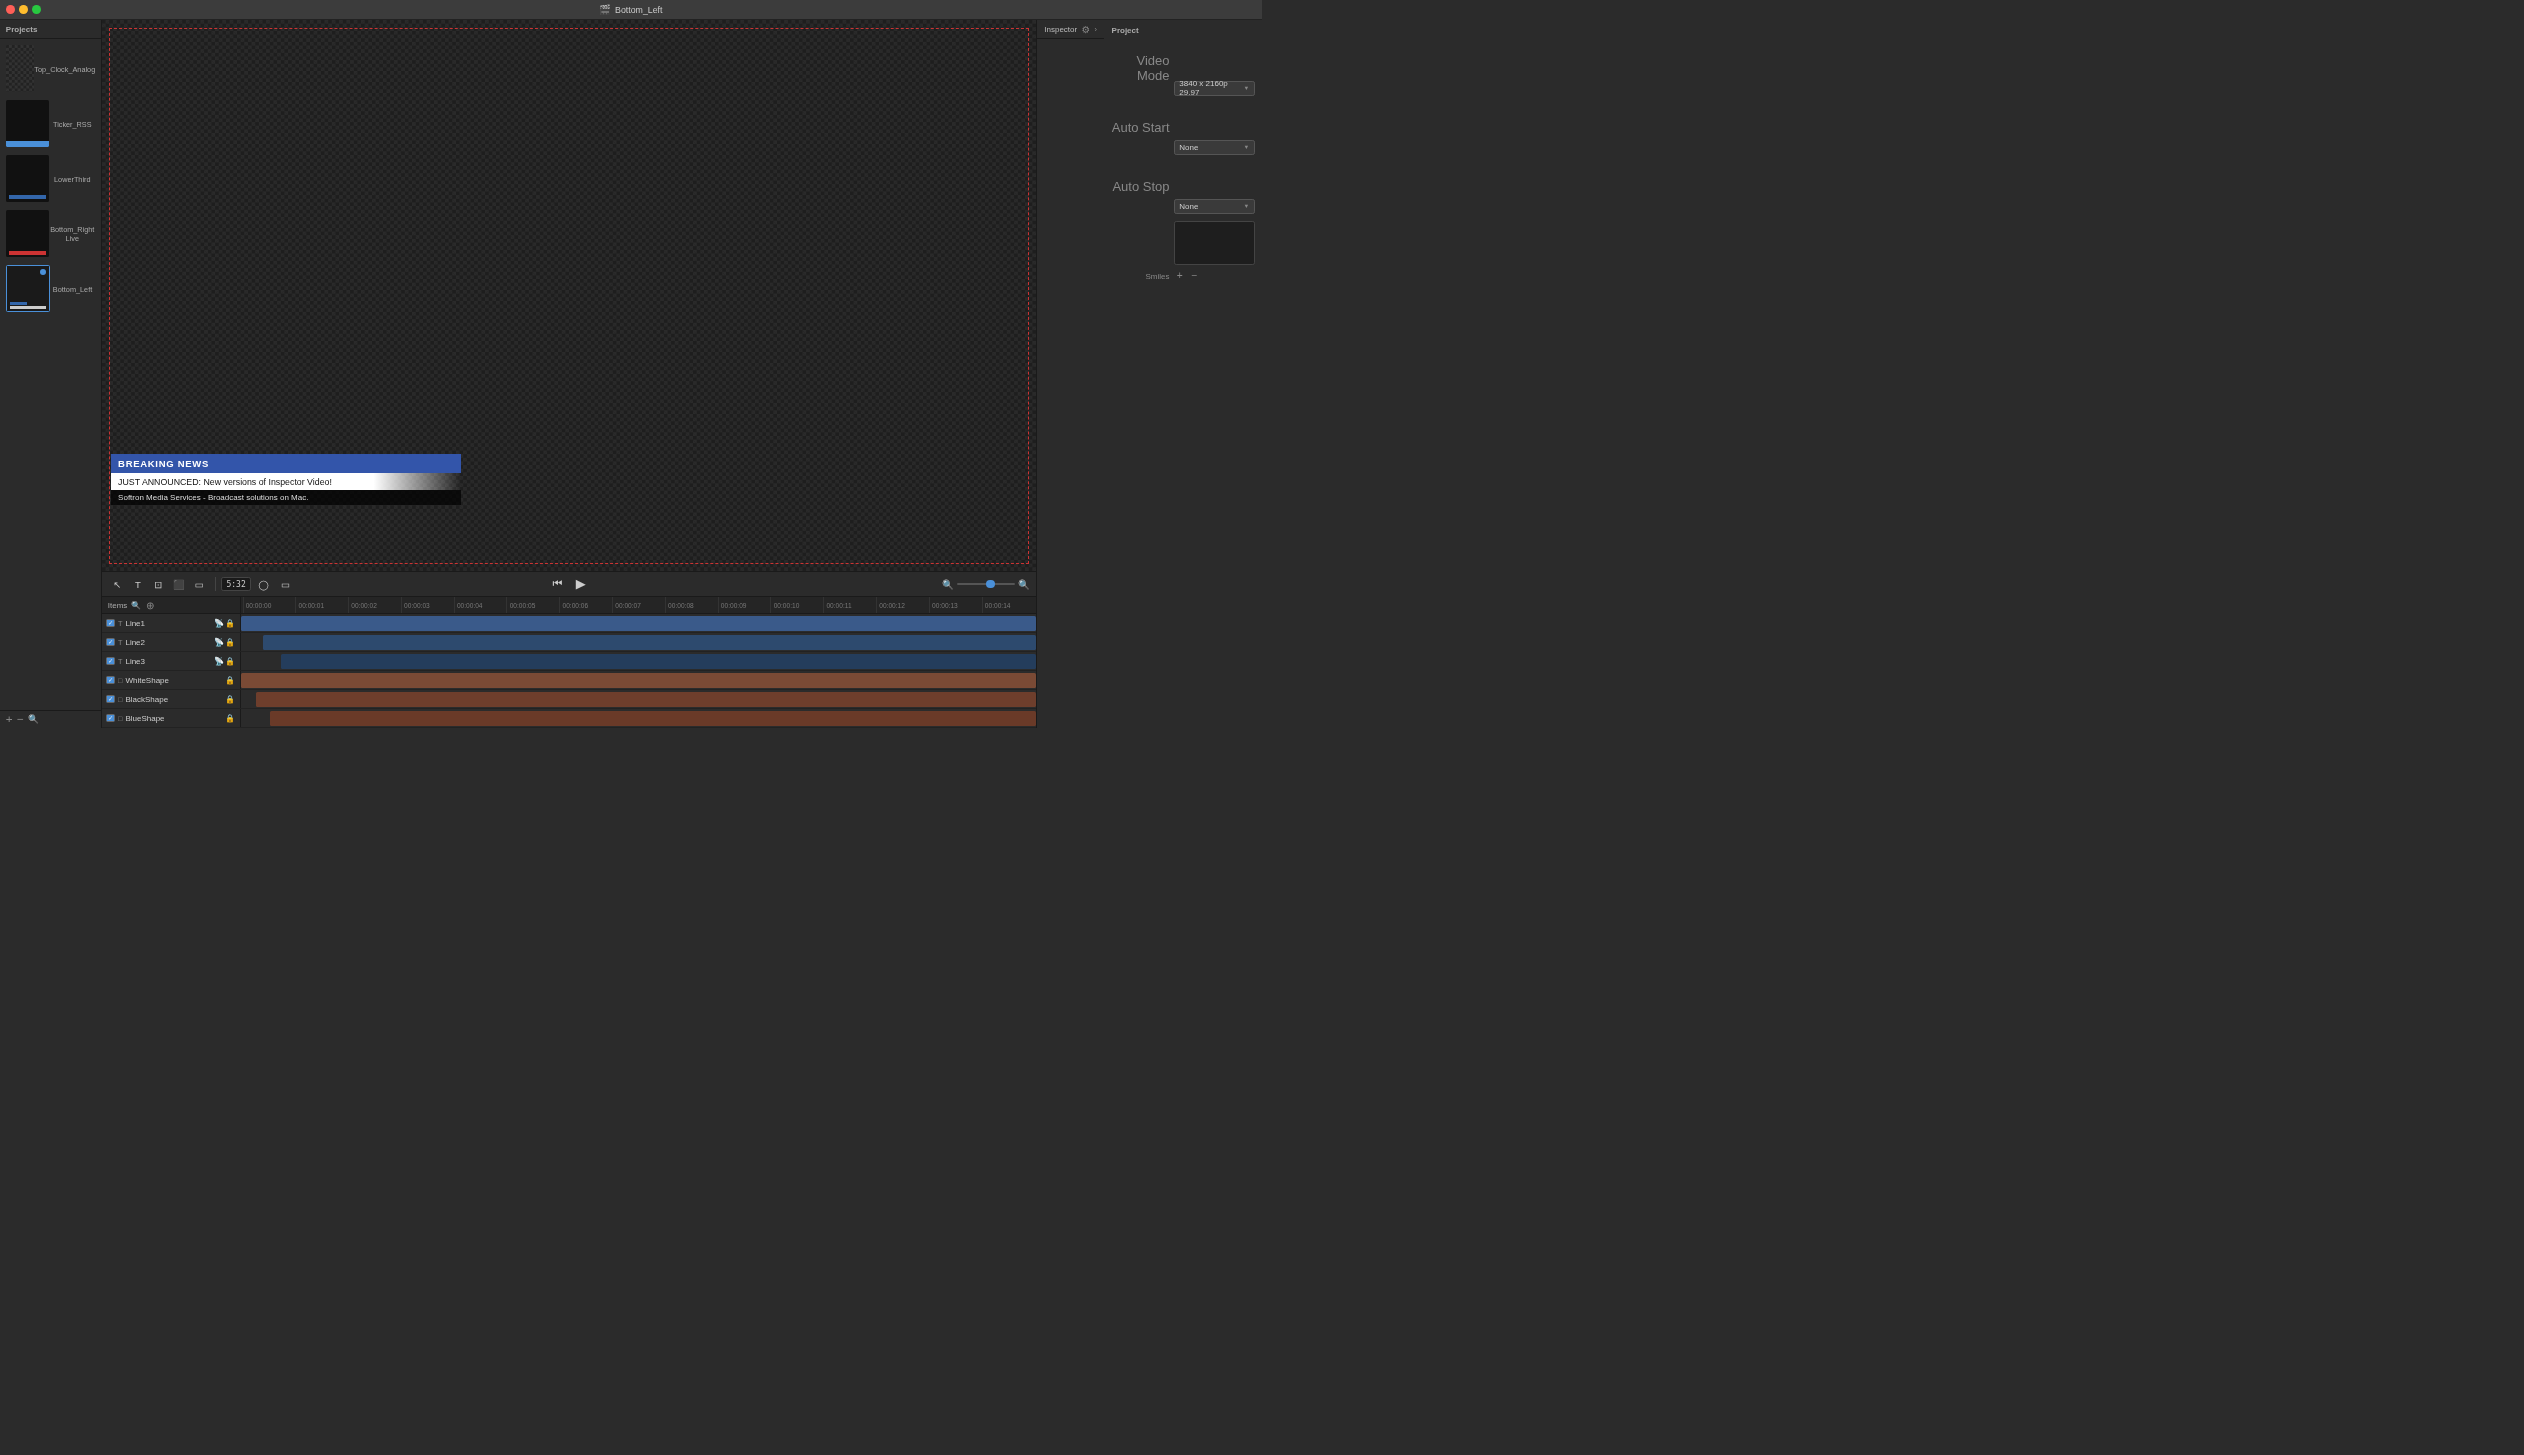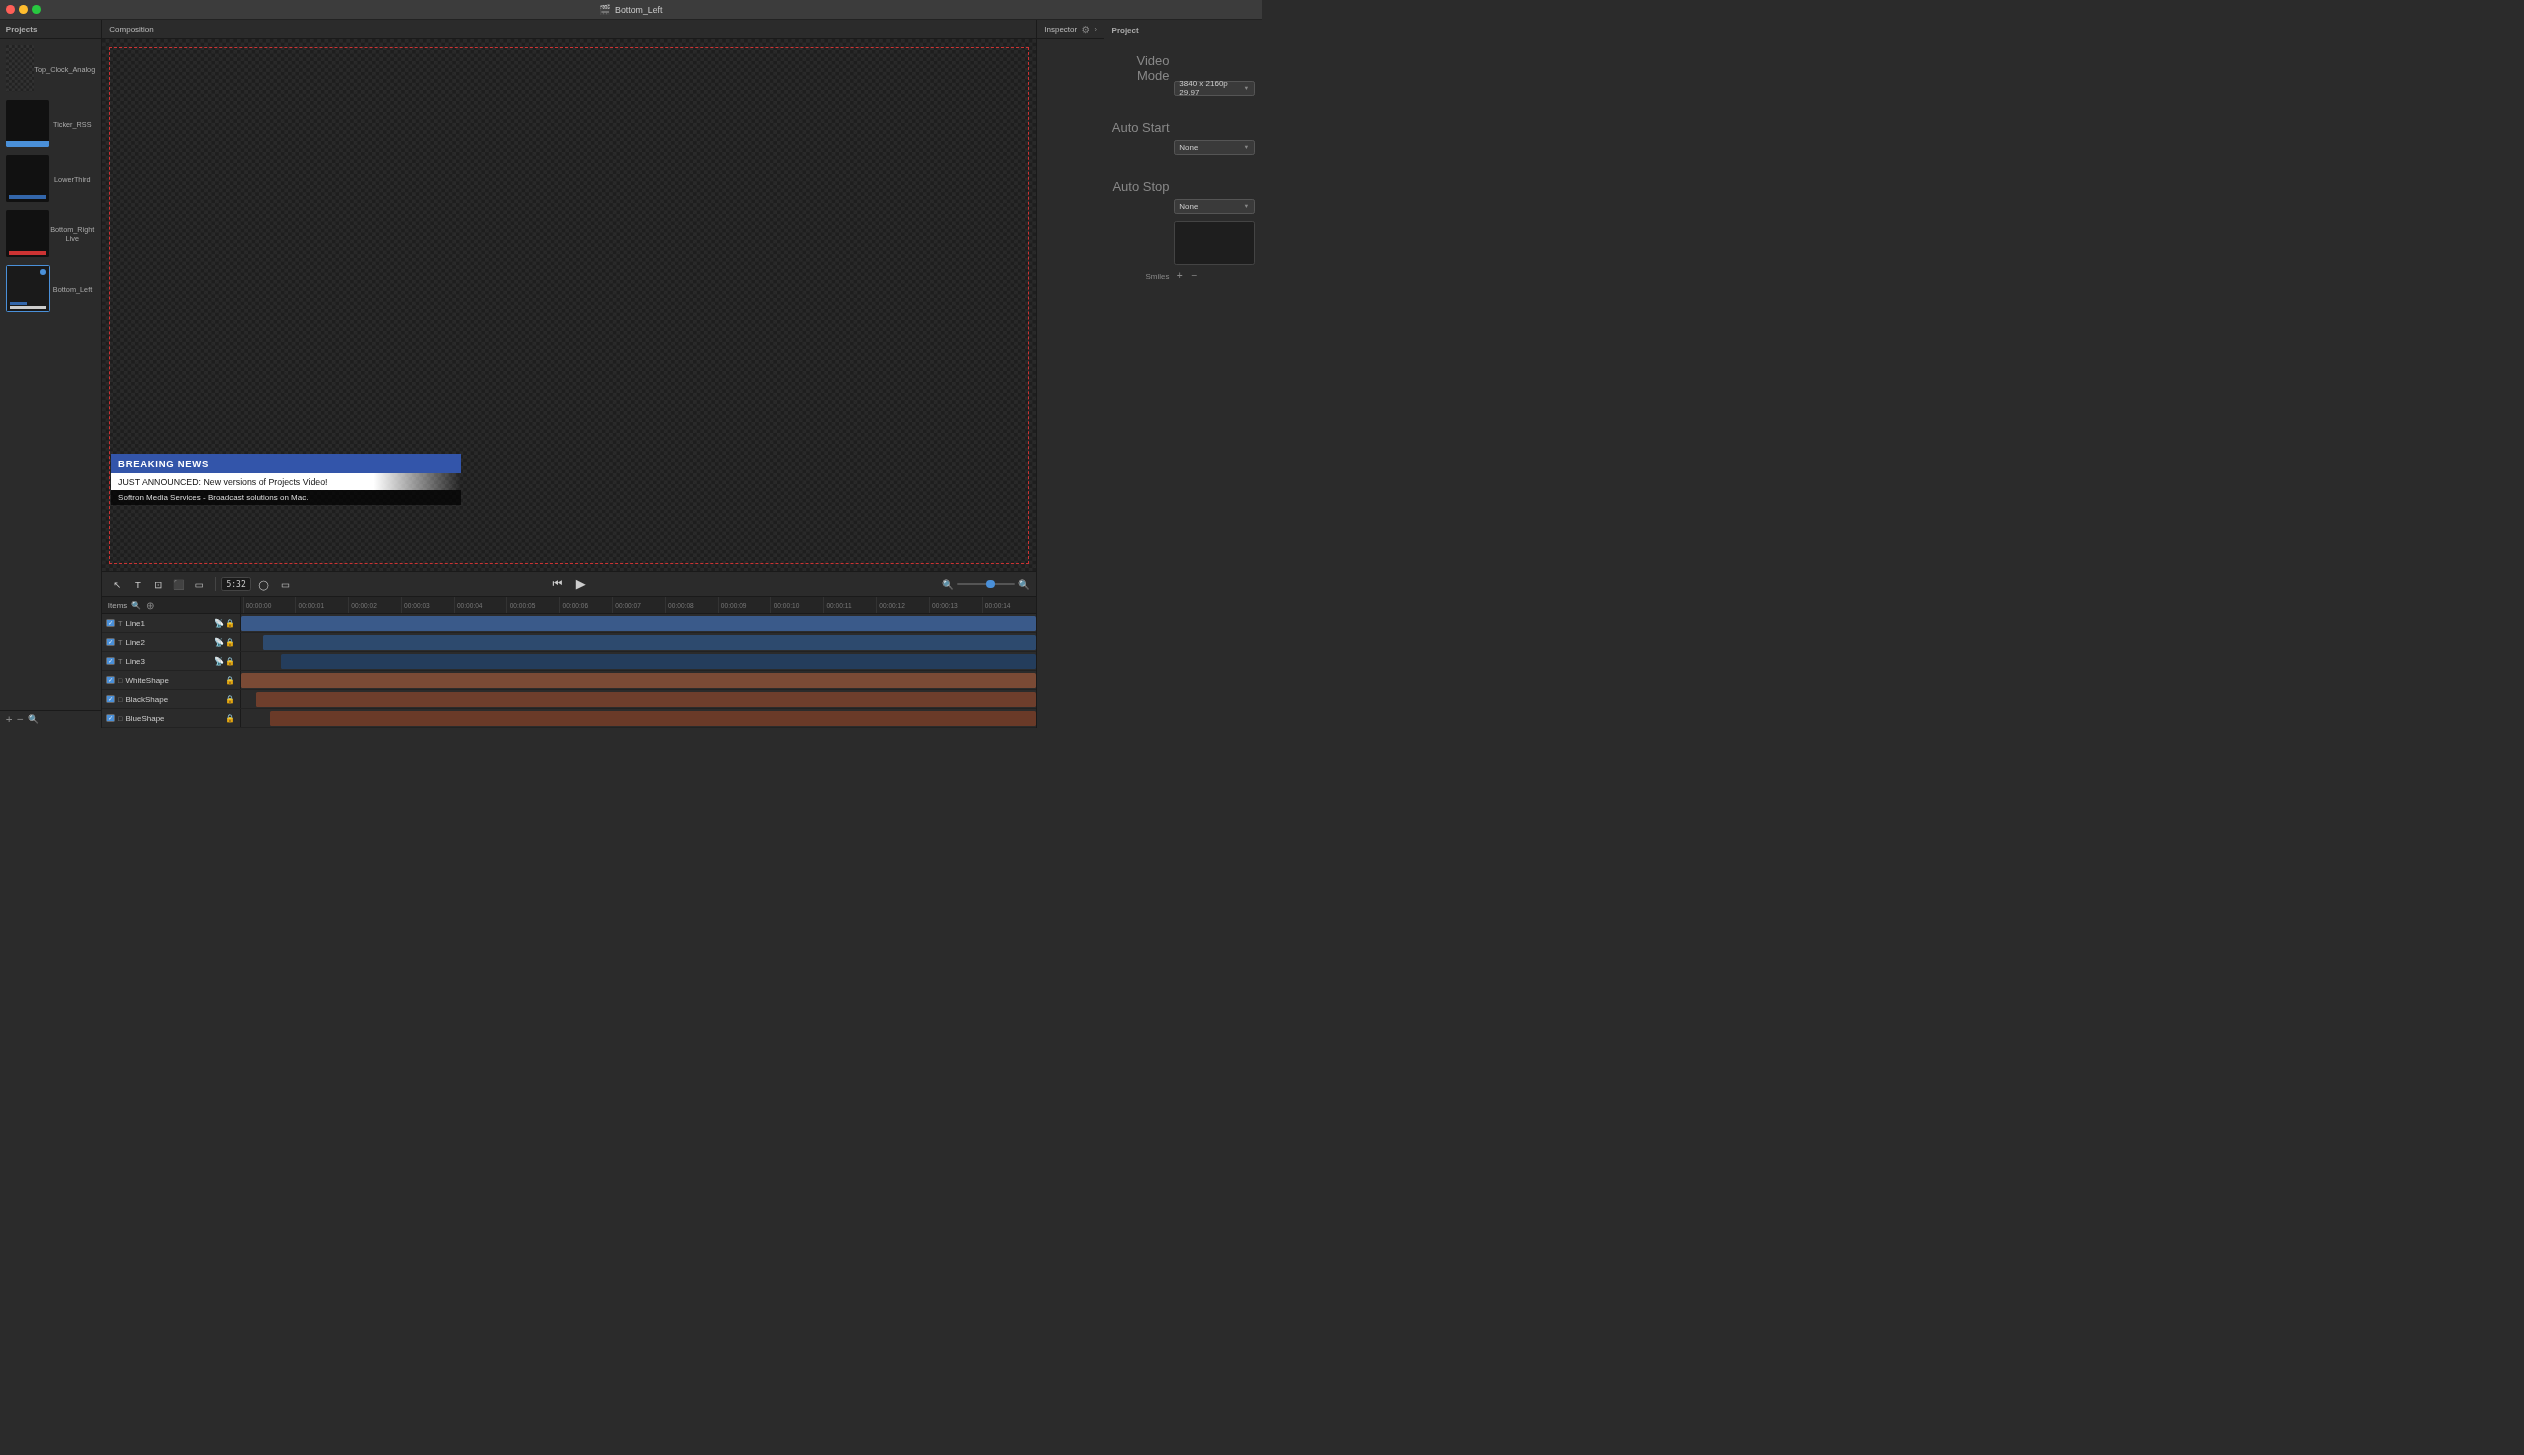--- a/index.html
+++ b/index.html
@@ -694,30 +694,27 @@
     </div>
     <div class="sidebar-bottom">
       <span style="font-size:11.7px;color:#888;cursor:pointer;line-height:1;">+</span>
       <span style="font-size:11.7px;color:#888;cursor:pointer;line-height:1;">−</span>
       <div class="sidebar-bottom-search">🔍</div>
     </div>
   </div>
 
   <div class="center-area">
 
-    <div class="composition-header">
-      <span class="composition-title">Composition</span>
-    </div>
 
     <div class="preview-area">
       <div class="preview-canvas">
         <div class="preview-border"></div>
         <div class="lower-third-overlay">
           <div class="lt-breaking-news">BREAKING NEWS</div>
-          <div class="lt-headline">JUST ANNOUNCED: New versions of Projects Video!</div>
+          <div class="lt-headline">JUST ANNOUNCED: New versions of Inspector Video!</div>
           <div class="lt-ticker">Softron Media Services -  Broadcast solutions on Mac.</div>
         </div>
       </div>
     </div>
 
     <div class="toolbar" style="position:relative;">
       <div class="toolbar-group">
         <button class="toolbar-btn" title="Arrow">↖</button>
         <button class="toolbar-btn" title="Text">T</button>
         <button class="toolbar-btn" title="Crop">⊡</button>

